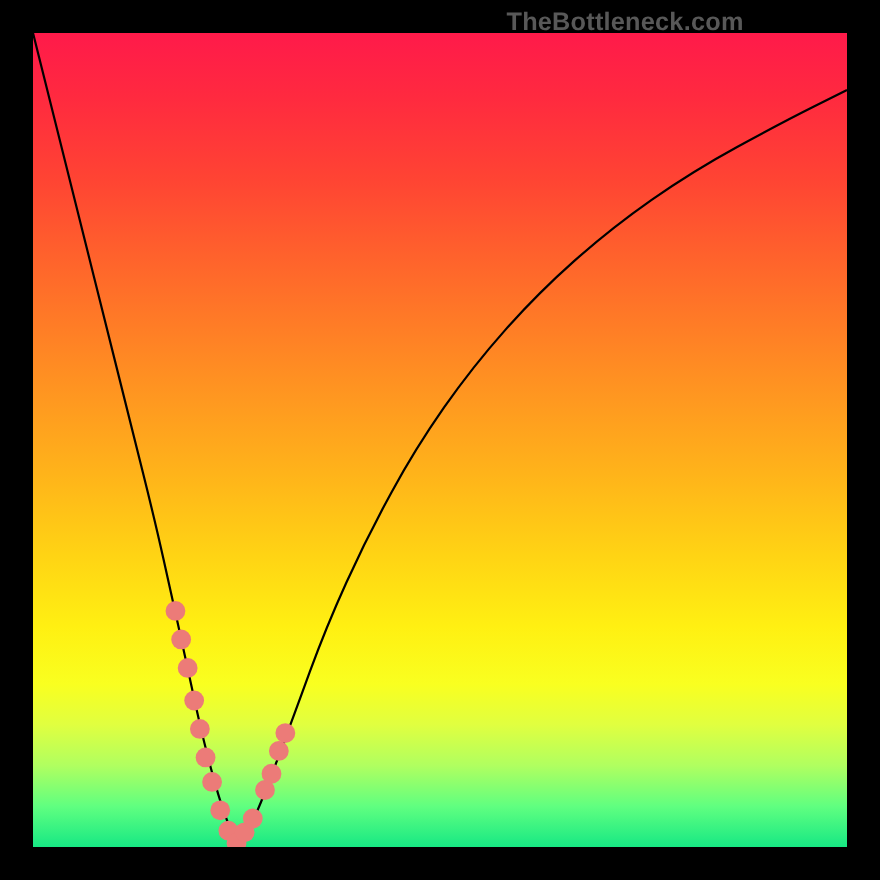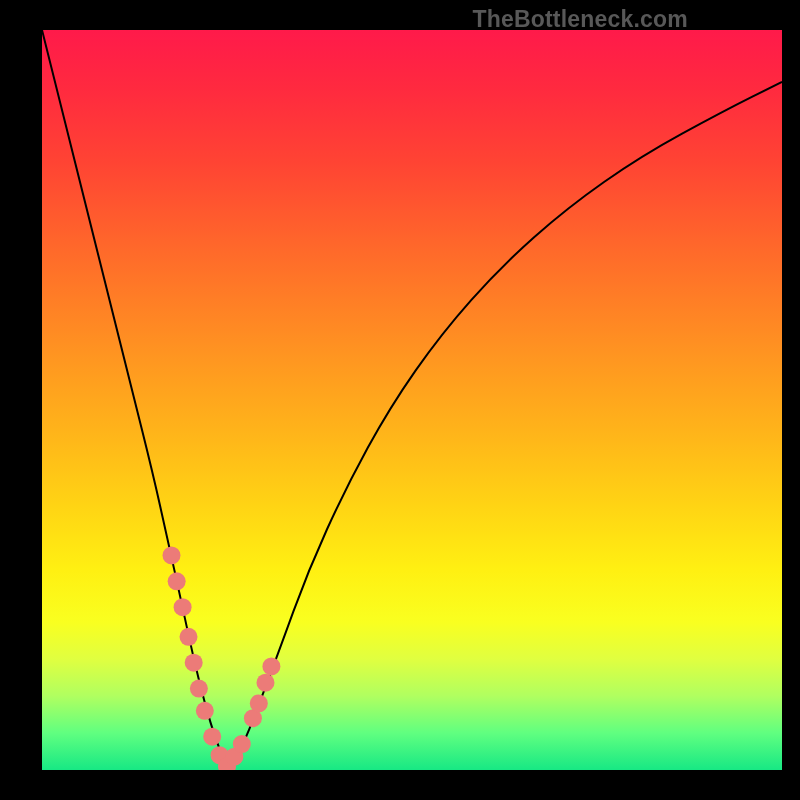--- a/index.html
+++ b/index.html
@@ -6,21 +6,21 @@
     margin: 0;
     padding: 0;
     width: 800px;
     height: 800px;
     overflow: hidden;
     background: #000;
     font-family: Arial, Helvetica, sans-serif;
   }
   .frame {
     position: absolute;
-    left: 12px;
+    left: 0;
     top: 0;
     width: 692px;
     height: 800px;
     background: #000;
   }
   .plot-area {
     position: absolute;
     left: 30px;
     top: 30px;
     width: 740px;

